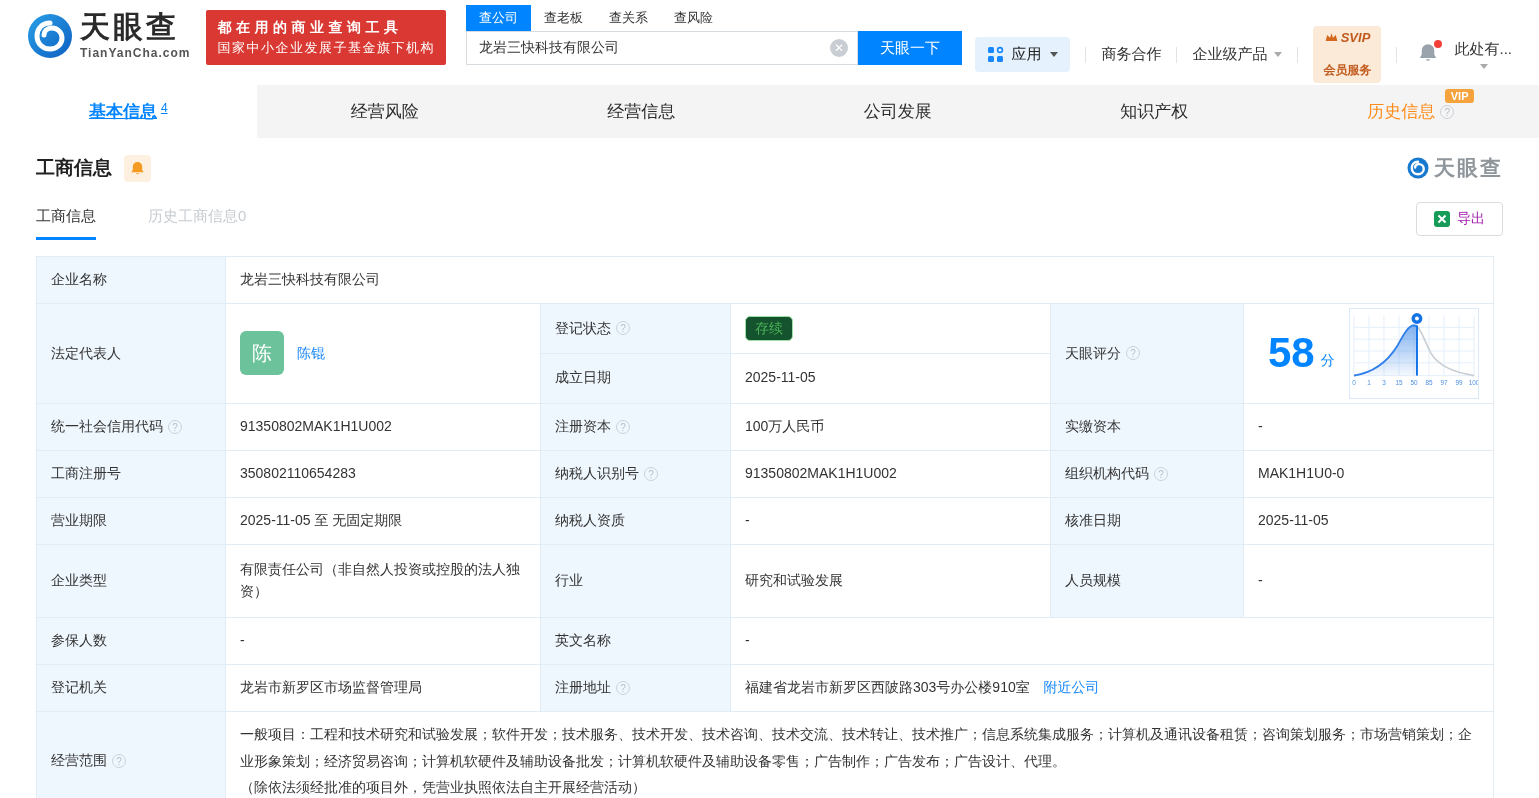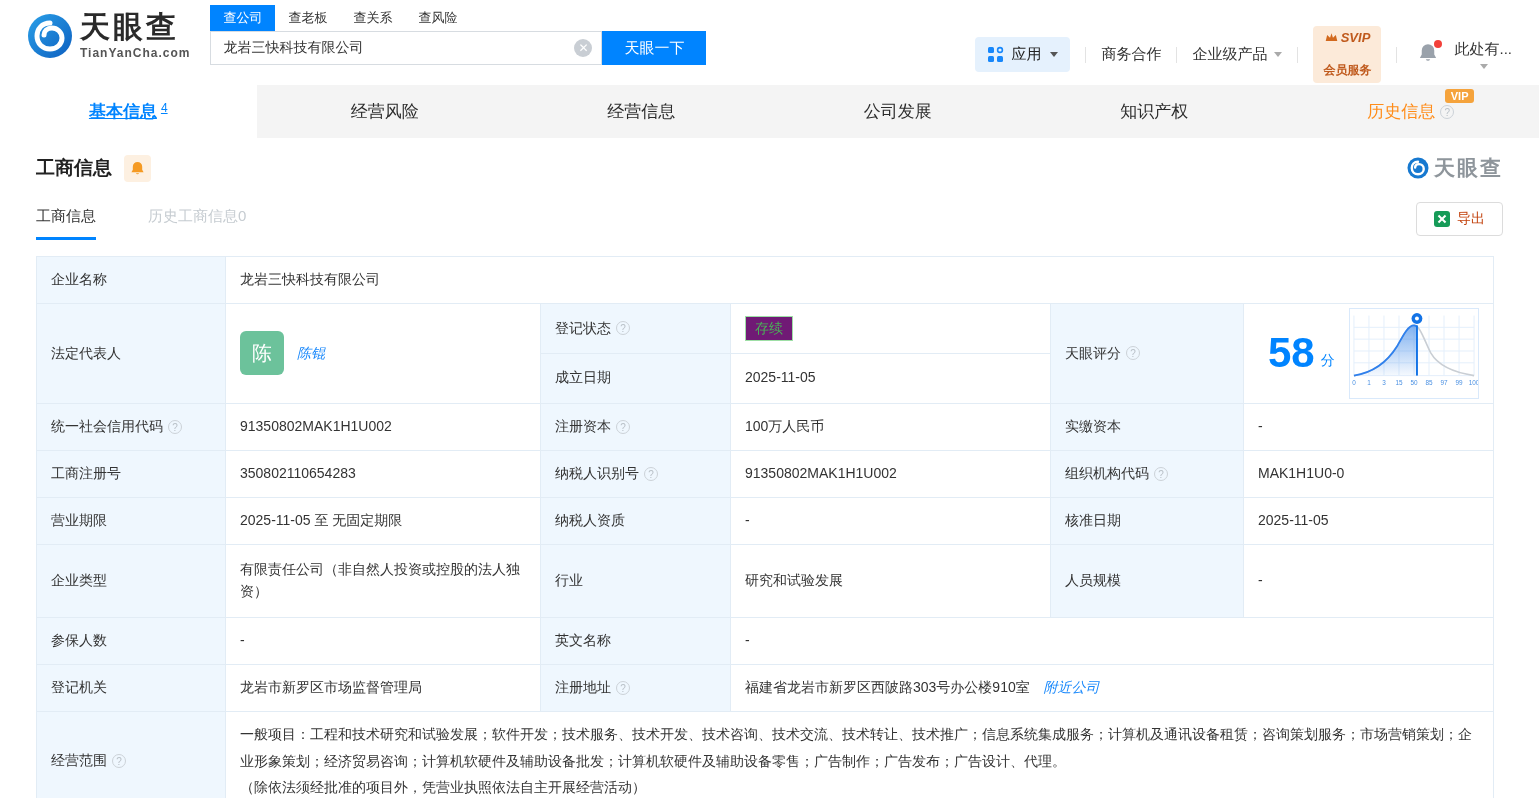--- a/index.html
+++ b/index.html
@@ -47,37 +47,37 @@
   .qmark { display:inline-block; width:14px; height:14px; border:1px solid #ccd2d8; border-radius:50%; font-size:10px; line-height:13px; text-align:center; color:#b9c0c7; margin-left:5px; flex:none; cursor:pointer; font-weight:normal; }
   
   .section-head { display:flex; align-items:center; margin:16px 36px 0 36px; }
   .section-title { font-size:19px; font-weight:bold; color:#222; }
   .bell-badge { width:27px; height:27px; background:#fdf0e1; border-radius:4px; margin-left:12px; display:flex; align-items:center; justify-content:center; cursor:pointer; }
   .watermark { margin-left:auto; display:flex; align-items:center; gap:5px; }
   .watermark .wm-text { font-size:21px; font-weight:bold; color:#8e959b; letter-spacing:2px; }
   .subtab-row { display:flex; align-items:flex-end; margin:20px 36px 0 36px; }
   .subtab { font-size:15px; color:#333; padding-bottom:11px; border-bottom:3px solid #0084ff; cursor:pointer; }
   .subtab.inactive { color:#c6ccd1; border-bottom:3px solid transparent; margin-left:52px; }
-  .export-btn { margin-left:auto; display:flex; align-items:center; gap:7px; border:1px solid #dcdcdc; border-radius:4px; background:#fff; padding:7px 17px; font-size:14px; color:#c2410c; cursor:pointer; margin-bottom:4px; }
+  .export-btn { margin-left:auto; display:flex; align-items:center; gap:7px; border:1px solid #dcdcdc; border-radius:4px; background:#fff; padding:7px 17px; font-size:14px; color:#a21caf; cursor:pointer; margin-bottom:4px; }
   .xls-icon { width:16px; height:16px; background:#169b58; border-radius:3px; position:relative; }
   .xls-icon::before, .xls-icon::after { content:""; position:absolute; background:#fff; }
   .xls-icon::before { left:3px; top:7px; width:10px; height:2px; transform:rotate(45deg); }
   .xls-icon::after { left:3px; top:7px; width:10px; height:2px; transform:rotate(-45deg); }
   
   table.info { width:1457px; margin:16px 36px 0 36px; border-collapse:collapse; table-layout:fixed; font-size:14px; }
   table.info td { border:1px solid #e2ecf5; padding:6px 14px; vertical-align:middle; line-height:1.55; color:#333; word-break:break-all; }
   td.lbl { background:#eff7fe; color:#3c3c3c; }
   td.lbl .lblwrap { display:flex; align-items:center; }
   tr.h47 { height:47px; }
   tr.h73 { height:73px; }
   tr.h100 { height:100px; }
   .avatar-row { display:flex; align-items:center; gap:13px; }
   .avatar { width:44px; height:44px; border-radius:6px; background:#6cc29b; color:#fff; font-size:20px; display:flex; align-items:center; justify-content:center; cursor:pointer; }
-  a.blue, .blue-link { color:#1787fb; text-decoration:none; cursor:pointer;font-style:italic; }
-  .status-badge { display:inline-block; border:1px solid #9edfa6; background:#701a75; color:#4bb157; border-radius:0; padding:1px 9px; font-size:14px; }
+  a.blue, .blue-link { color:#1787fb; text-decoration:none; cursor:pointer; }
+  .status-badge { display:inline-block; border:1px solid #9edfa6; background:#14532d; color:#4bb157; border-radius:5px; padding:1px 9px; font-size:14px; }
   .score-cell { display:flex; align-items:center; gap:14px; padding-left:16px; }
   .score-num { font-size:42px; font-weight:bold; color:#0084ff; line-height:1; }
   .score-unit { font-size:14px; color:#0084ff; margin-top:14px; margin-left:-8px; }
   .chart-box { border:1px solid #d9e9fb; background:#fff; }
   .scope p { margin:0; line-height:1.9; }
 </style>
 </head>
 <body>
 
 <div class="header">
@@ -91,20 +91,24 @@
         </defs>
       <circle cx="23" cy="23" r="22" fill="url(#lg1)"></circle>
       <path d="M23 10 c-8 0 -13 6 -13 13 c0 8 6 13 13 13 c7 0 12 -5 12 -11 c0 -6 -5 -10 -10 -10 c-5 0 -8 3 -8 7" fill="none" stroke="#fff" stroke-width="5" stroke-linecap="round"></path>
     </svg>
     <div class="logo-text">
       <div class="cn">天眼查</div>
       <div class="en">TianYanCha.com</div>
     </div>
   </div>
 
+  <div class="red-box">
+    <div class="l1">都在用的商业查询工具</div>
+    <div class="l2">国家中小企业发展子基金旗下机构</div>
+  </div>
 
   <div class="search-area">
     <div class="search-tabs">
       <span class="search-tab active">查公司</span>
       <span class="search-tab">查老板</span>
       <span class="search-tab">查关系</span>
       <span class="search-tab">查风险</span>
     </div>
     <div class="search-bar">
       <div class="search-input-wrap">

